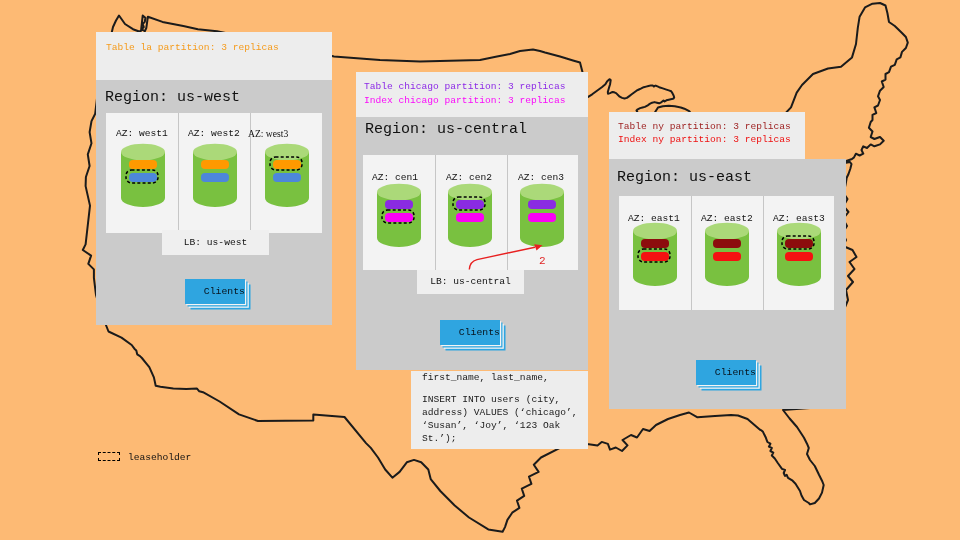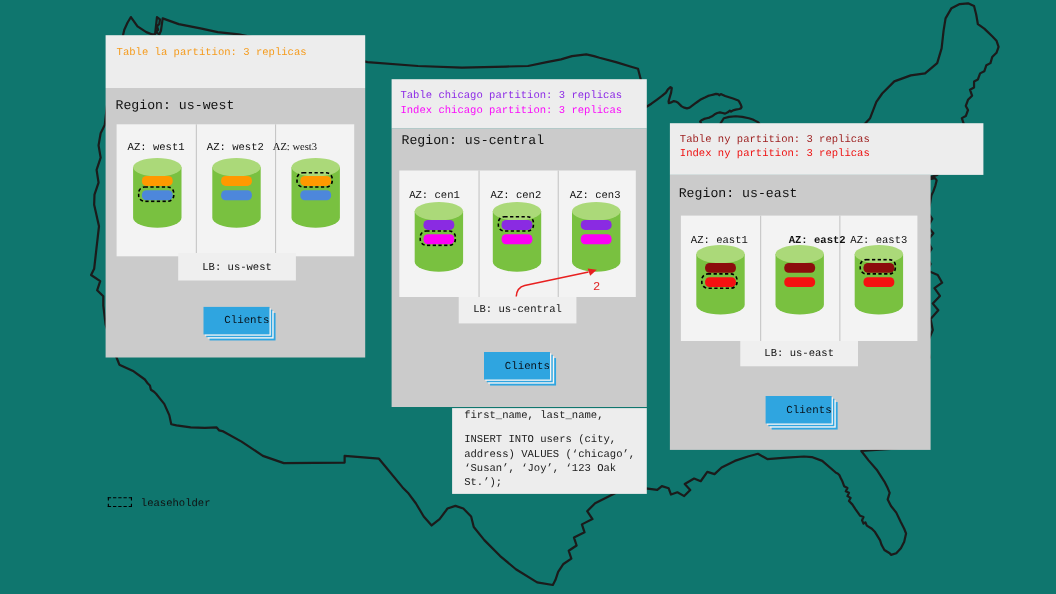--- a/index.html
+++ b/index.html
@@ -1,28 +1,28 @@
 <!DOCTYPE html>
 <html><head>
 <meta charset="utf-8">
 <style>
   html,body{margin:0;padding:0;}
-  #wrap{position:relative;width:960px;height:540px;background:#0f766e;overflow:hidden;
+  #wrap{position:relative;width:960px;height:540px;background:#fdba74;overflow:hidden;
         font-family:"Liberation Mono",monospace;}
   .abs{position:absolute;}
   svg.map{position:absolute;left:0;top:0;}
   .panel{position:absolute;}
   .spk{background-image:
      radial-gradient(circle, rgba(255,255,255,.95) 0.9px, rgba(255,255,255,0) 1.6px),
      radial-gradient(circle, rgba(255,255,255,.8) 0.8px, rgba(255,255,255,0) 1.5px);
      background-size:19px 16px,26px 22px;background-position:3px 5px,12px 13px;}
   .ann{position:absolute;background:#ededed;font-size:9.6px;line-height:14.6px;}
   .ann div{white-space:pre;}
   .reg{position:absolute;background:#cbcbcb;}
-  .rtitle{position:absolute;font-size:12px;color:#111;white-space:pre;}
+  .rtitle{position:absolute;font-size:15px;color:#111;white-space:pre;}
   .azarea{position:absolute;background:#f3f3f3;}
   .azdiv{position:absolute;width:1px;background:#c6c6c6;top:0;bottom:0;}
   .azlabel{position:absolute;font-size:9.6px;color:#111;white-space:pre;margin-top:12px;}
   .bar{position:absolute;width:28px;height:9px;border-radius:4px;}
   svg.lease{position:absolute;width:34px;height:15px;}
   .lb{position:absolute;background:#efefef;font-size:9.6px;color:#111;text-align:center;}
   .clients{position:absolute;width:60px;height:25px;background:#2fa5e0;color:#08131c;
      font-size:9.8px;text-align:right;line-height:25px;
      box-shadow:1.2px 1.2px 0 0 #f4f4f4,2.5px 2.5px 0 0 #2fa5e0,3.8px 3.8px 0 0 #f4f4f4,5.5px 5.5px 0 0 #2fa5e0;}
   .sqlbox{position:absolute;left:411px;top:371px;width:177px;height:78px;background:#ededed;
@@ -181,32 +181,32 @@
 
 <div class="sqlbox spk">
   <div>first_name, last_name,</div>
   <div style="margin-top:9px;">INSERT INTO users (city,</div>
   <div>address) VALUES (‘chicago’,</div>
   <div>‘Susan’, ‘Joy’, ‘123 Oak</div>
   <div>St.’);</div>
 </div>
 
 <div class="panel" style="left:609px;top:112px;width:237px;height:297px;">
-  <div class="ann spk" style="left:0;top:0;width:285px;height:47px;">
+  <div class="ann spk" style="left:0;top:0;width:196px;height:47px;">
     <div style="position:absolute;left:9px;top:8px;color:#9c1c1c;">Table ny partition: 3 replicas</div>
     <div style="position:absolute;left:9px;top:21px;color:#ee1111;">Index ny partition: 3 replicas</div>
   </div>
   <div class="reg spk" style="left:0;top:47px;width:237px;height:250px;"></div>
   <div class="rtitle" style="left:8px;top:57px;">Region: us-east</div>
   <div class="azarea spk" style="left:10px;top:84px;width:215px;height:114px;">
     <div class="azdiv" style="left:71.5px;"></div>
     <div class="azdiv" style="left:144px;"></div>
   </div>
   <div class="azlabel" style="left:19px;top:89px;">AZ: east1</div>
-  <div class="azlabel" style="left:108px;top:89px;font-weight:bold;">AZ: east2</div>
+  <div class="azlabel" style="left:92px;top:89px;">AZ: east2</div>
   <div class="azlabel" style="left:164px;top:89px;">AZ: east3</div>
 </div>
 
 <svg class="abs" style="left:632px;top:222px;" width="46" height="66" viewBox="0 0 46 66">
   <path d="M1 9 L1 55 A22 9 0 0 0 45 55 L45 9 Z" fill="#79c140"></path>
   <ellipse cx="23" cy="9" rx="22" ry="8.3" fill="#abd979"></ellipse>
 </svg>
 <svg class="abs" style="left:704px;top:222px;" width="46" height="66" viewBox="0 0 46 66">
   <path d="M1 9 L1 55 A22 9 0 0 0 45 55 L45 9 Z" fill="#79c140"></path>
   <ellipse cx="23" cy="9" rx="22" ry="8.3" fill="#abd979"></ellipse>
@@ -221,19 +221,18 @@
 <svg class="lease" style="left:637px;top:248px;" viewBox="0 0 34 15">
       <rect x="1" y="1" width="32" height="13" rx="5.5" fill="none" stroke="#000" stroke-width="1.5" stroke-dasharray="3 2.2"></rect>
     </svg>
 <div class="bar" style="left:713px;top:239px;background:#8c0d0d;"></div>
 <div class="bar" style="left:713px;top:252px;background:#f51111;"></div>
 <div class="bar" style="left:785px;top:239px;background:#8c0d0d;"></div>
 <div class="bar" style="left:785px;top:252px;background:#f51111;"></div>
 <svg class="lease" style="left:781px;top:235px;" viewBox="0 0 34 15">
       <rect x="1" y="1" width="32" height="13" rx="5.5" fill="none" stroke="#000" stroke-width="1.5" stroke-dasharray="3 2.2"></rect>
     </svg>
-<div class="lb" style="left:673px;top:310px;width:107px;height:23px;line-height:23px;">LB: us-east</div>
 <div class="clients" style="left:696px;top:360px;">Clients</div>
 
 <div class="legend"></div>
 <div class="legendtext">leaseholder</div>
 
 </div>
 
 </body></html>

